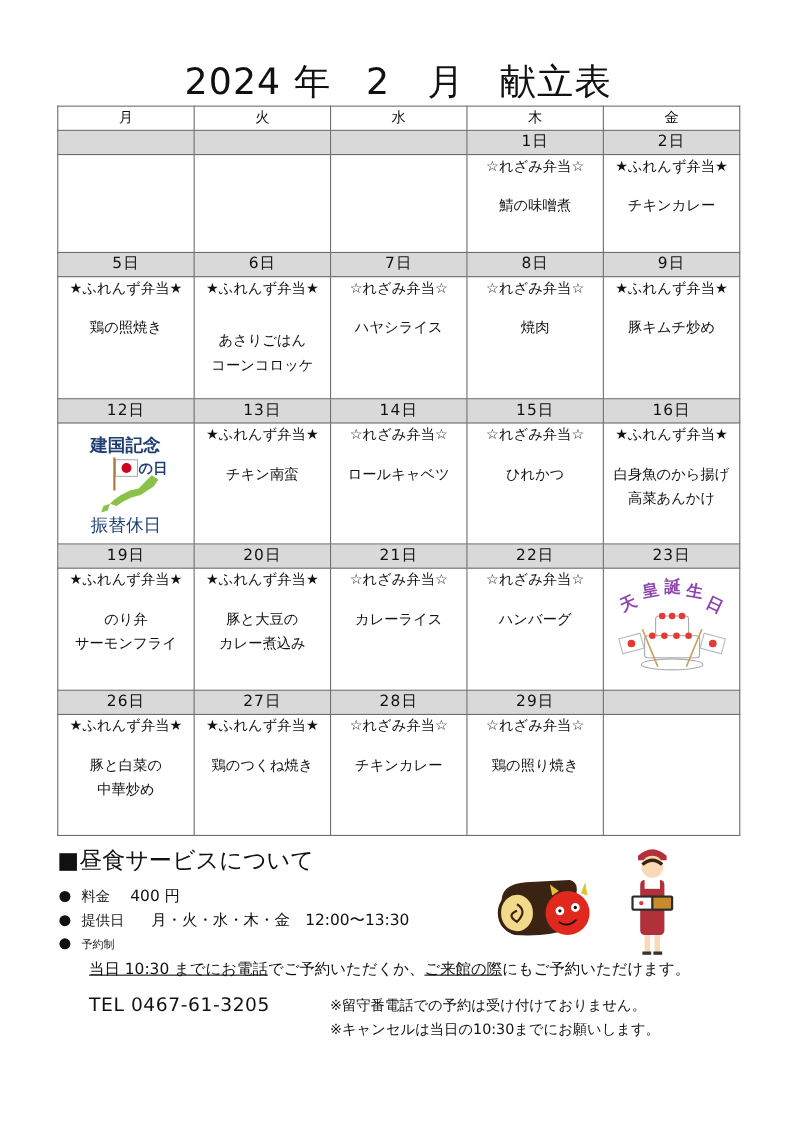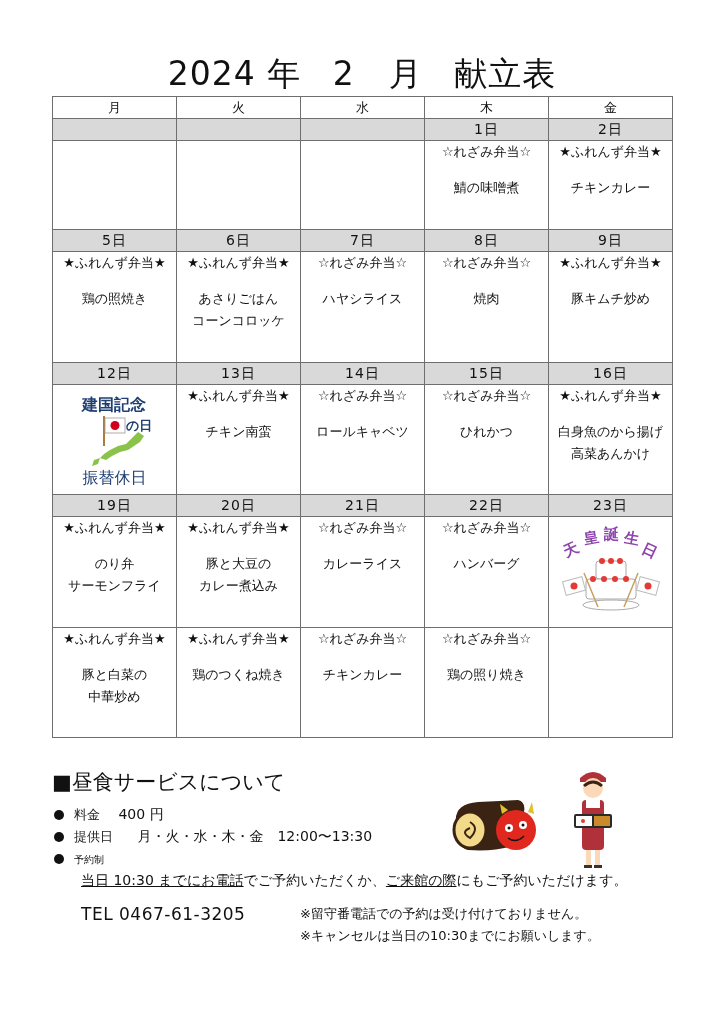--- a/index.html
+++ b/index.html
@@ -76,21 +76,21 @@
     <td>8日</td>
     <td>9日</td>
   </tr>
   <tr style="height:111px">
     <td>
       <span class="bento">★ふれんず弁当★</span>
       <span class="menu" style="margin-top:16px">鶏の照焼き</span>
     </td>
     <td>
       <span class="bento">★ふれんず弁当★</span>
-      <span class="menu" style="margin-top:16px">あさりごはん</span>
+      <span class="menu" style="margin-top:28px">あさりごはん</span>
       <span class="menu">コーンコロッケ</span>
     </td>
     <td>
       <span class="bento">☆れざみ弁当☆</span>
       <span class="menu" style="margin-top:16px">ハヤシライス</span>
     </td>
     <td>
       <span class="bento">☆れざみ弁当☆</span>
       <span class="menu" style="margin-top:16px">焼肉</span>
     </td>
@@ -187,20 +187,27 @@
         <line x1="28" y1="52" x2="42" y2="86" stroke="#c8a060" stroke-width="1.5"></line>
         <rect x="8" y="58" width="20" height="14" fill="#fff" stroke="#bbb" transform="rotate(-15 18 65)"></rect>
         <circle cx="18" cy="65" r="3.5" fill="#e53935"></circle>
         <line x1="82" y1="52" x2="68" y2="86" stroke="#c8a060" stroke-width="1.5"></line>
         <rect x="82" y="58" width="20" height="14" fill="#fff" stroke="#bbb" transform="rotate(15 92 65)"></rect>
         <circle cx="92" cy="65" r="3.5" fill="#e53935"></circle>
       </svg>
     </td>
   </tr>
 
+  <tr class="dates">
+    <td>26日</td>
+    <td>27日</td>
+    <td>28日</td>
+    <td>29日</td>
+    <td></td>
+  </tr>
   <tr style="height:110px">
     <td>
       <span class="bento">★ふれんず弁当★</span>
       <span class="menu" style="margin-top:16px">豚と白菜の</span>
       <span class="menu">中華炒め</span>
     </td>
     <td>
       <span class="bento">★ふれんず弁当★</span>
       <span class="menu" style="margin-top:16px">鶏のつくね焼き</span>
     </td>

